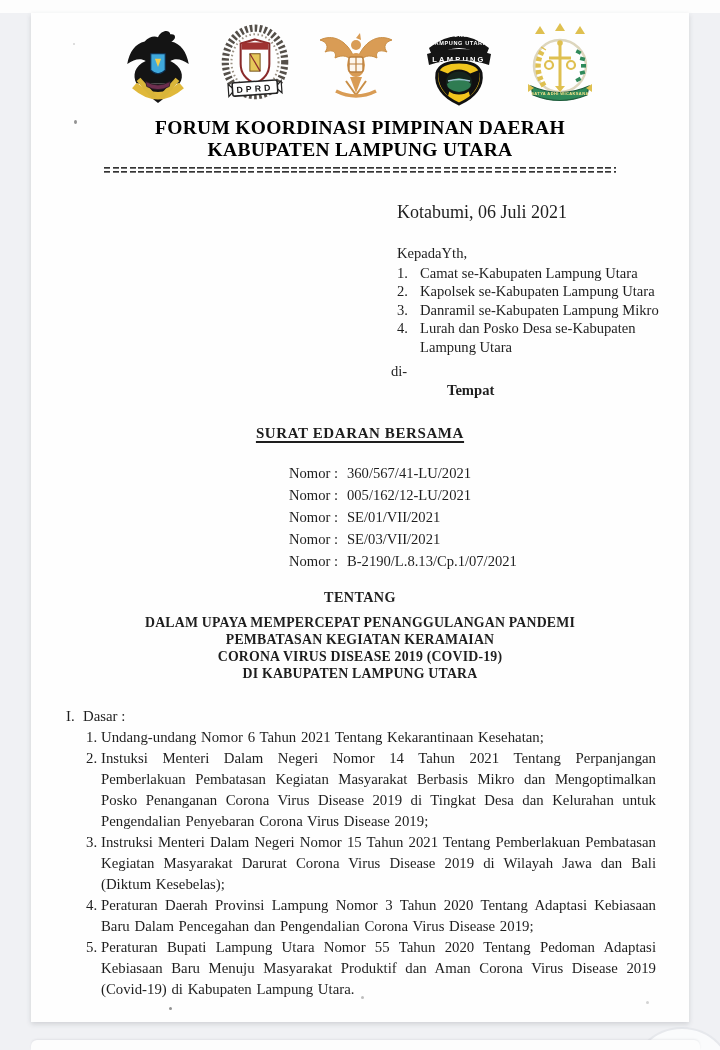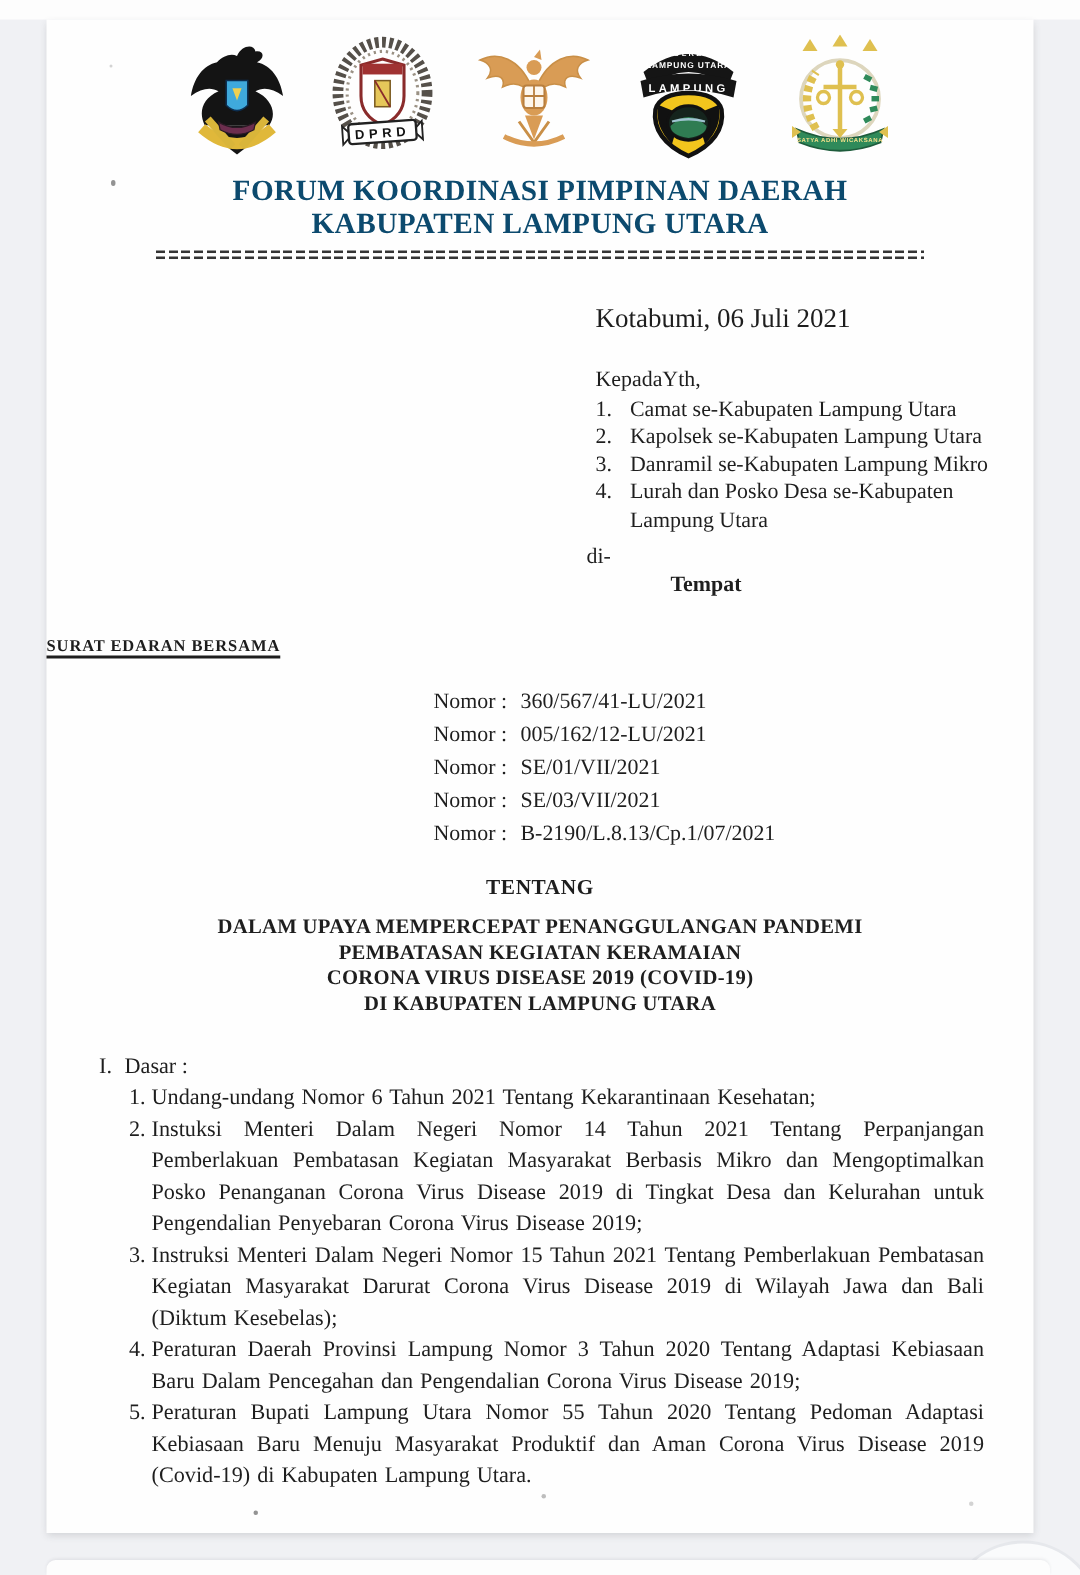--- a/index.html
+++ b/index.html
@@ -8,35 +8,35 @@
   .page{position:absolute;left:31px;top:13px;width:658px;height:1009px;background:#fefefe;
     box-shadow:0 2px 5px rgba(60,64,72,.18);z-index:3;}
   .next-page{position:absolute;left:31px;top:1040px;width:669px;height:10px;background:#fdfdfd;
     border-radius:6px 6px 0 0;z-index:2;box-shadow:0 -1px 2px rgba(60,64,72,.08);}
   .fab{position:absolute;left:630px;top:1027px;width:100px;height:100px;border-radius:50%;
     background:#fafbfc;border:2px solid #e6e8ec;z-index:1;}
   
   .logos{display:flex;justify-content:center;align-items:center;gap:24px;padding-top:10px;height:84px;}
   .logos svg{display:block;}
   .org-title{text-align:center;font-weight:bold;font-size:19.5px;line-height:21.5px;
-    margin-top:10px;letter-spacing:.3px;color:#0c4a6e;}
+    margin-top:10px;letter-spacing:.3px;color:#000000;}
   .divider{margin:7px 73px 0 73px;height:6px;
     background:
       repeating-linear-gradient(90deg,#343434 0 6px,rgba(0,0,0,0) 6px 8.5px) top/100% 1.7px no-repeat,
       repeating-linear-gradient(90deg,#343434 0 6px,rgba(0,0,0,0) 6px 8.5px) bottom/100% 1.7px no-repeat;}
   
   .date-line{margin:29px 0 0 366px;font-size:18px;}
   .kepada{margin:21px 0 0 366px;width:264px;font-size:14.6px;line-height:18.6px;}
   .kepada-list{margin-top:1px;}
   .k-row{display:flex;}
   .k-num{width:23px;flex:none;}
   .k-text{flex:1;}
   .di-line{margin:6px 0 0 360px;font-size:14.6px;}
   .tempat-line{margin:2px 0 0 416px;font-size:14.6px;font-weight:bold;}
-  .letter-title{margin-top:26px;font-size:11px;font-weight:bold;
+  .letter-title{text-align:center;margin-top:26px;font-size:15px;font-weight:bold;
     letter-spacing:.6px;}
   .letter-title span{text-decoration:underline;text-underline-offset:3px;text-decoration-thickness:1.8px;}
   .nomor-block{margin:20px 0 15px 251px;font-size:14.6px;line-height:22px;text-align:right;}
   .n-row{display:flex;}
   .n-label{width:56px;flex:none;}
   .n-value{margin-left:9px;}
   .tentang{text-align:center;font-weight:bold;font-size:14.2px;margin-top:17px;letter-spacing:.4px;}
   .subject{text-align:center;font-weight:bold;font-size:13.8px;line-height:17px;margin-top:8px;letter-spacing:.2px;}
   .dasar{margin:24px 33px 0 35px;font-size:14.8px;line-height:21px;}
   .d-head{display:flex;}

